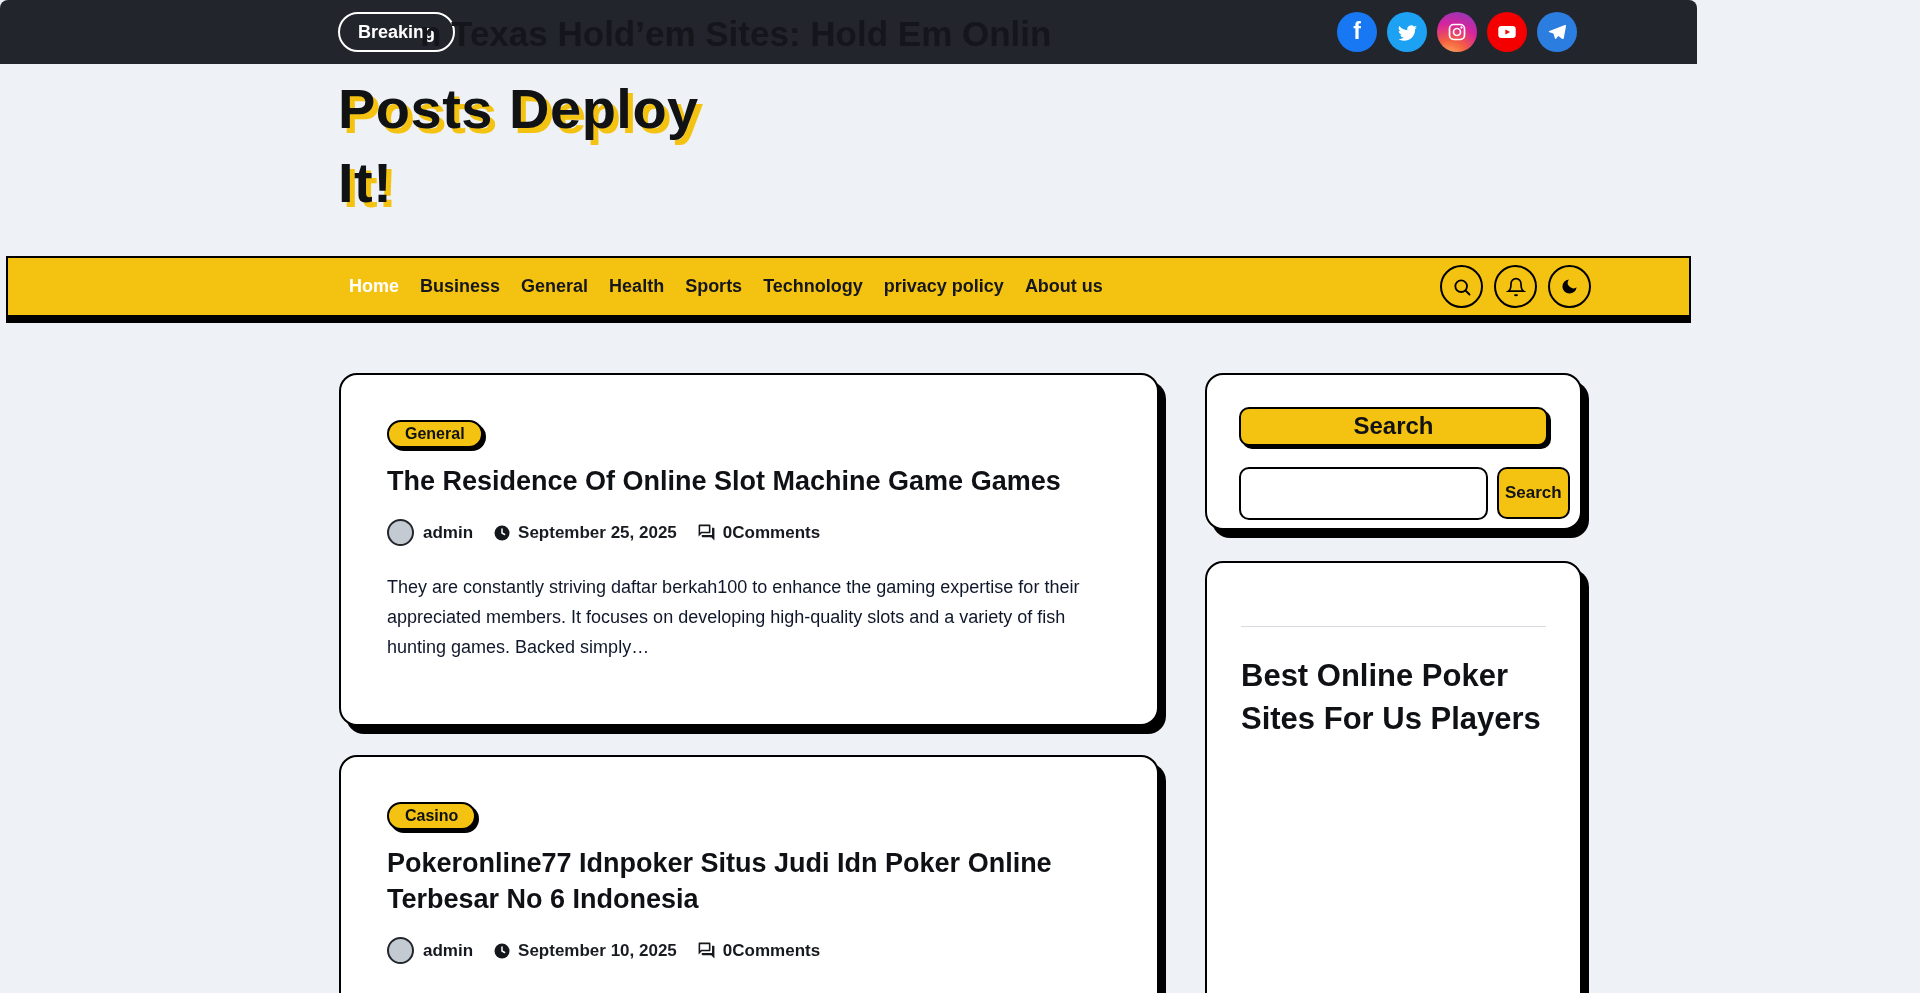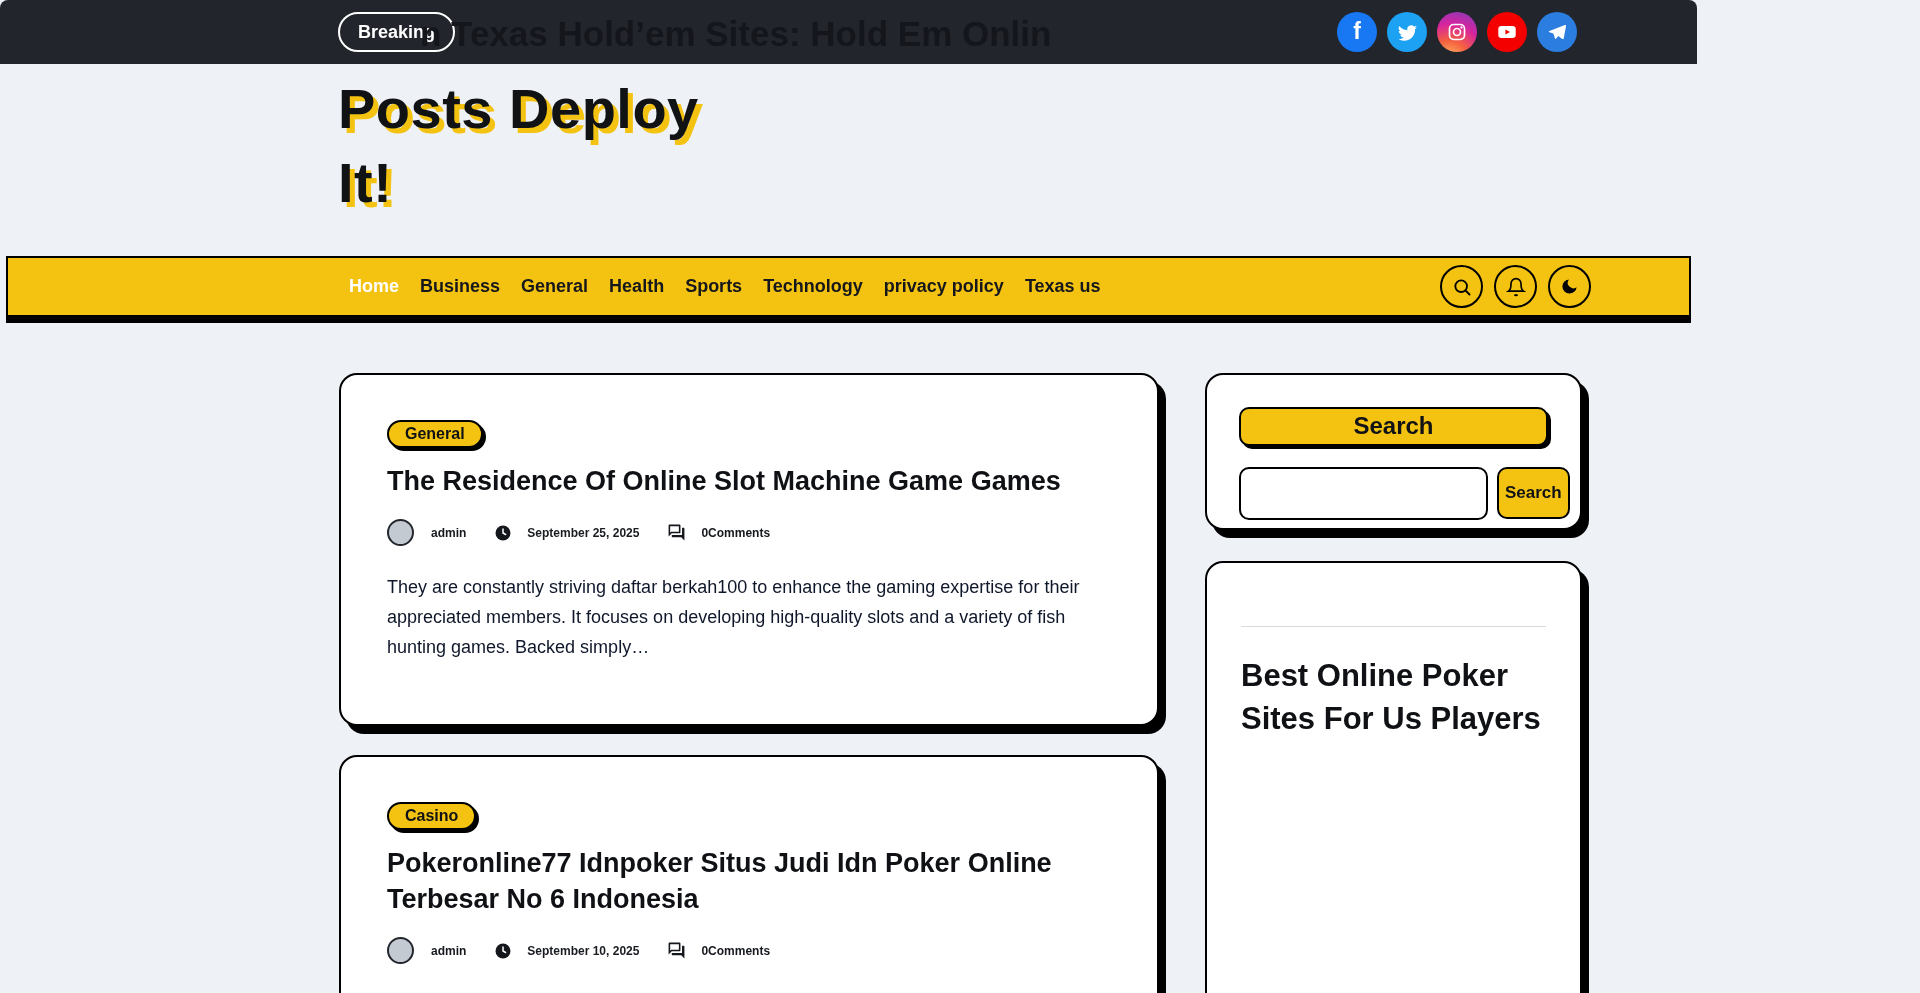--- a/index.html
+++ b/index.html
@@ -64,21 +64,21 @@
     padding:45px 46px;
   }
   .card1{top:373px;height:353px;}
   .card2{top:755px;height:400px;}
   .badge{
     display:inline-block;background:var(--accent);border:2px solid #000;border-radius:16px;
     padding:3px 16px;font-size:16px;font-weight:700;color:#0f1115;text-decoration:none;
     box-shadow:3px 3px 0 #000;
   }
   .post-title{margin:15px 0 0;font-size:27px;line-height:36px;font-weight:700;color:#0f1115;cursor:pointer;}
-  .meta{display:flex;align-items:center;margin-top:20px;font-size:12px;font-weight:700;color:#191c21;gap:8px;}
+  .meta{display:flex;align-items:center;margin-top:20px;font-size:17px;font-weight:700;color:#191c21;}
   .avatar{width:27px;height:27px;border-radius:50%;background:#c4cad2;border:2px solid #23262c;margin-right:9px;cursor:pointer;}
   .author{color:#15181d;text-decoration:none;margin-right:20px;}
   .micon{display:flex;margin-right:7px;}
   .mdate{margin-right:20px;}
   .mcomments{color:#15181d;text-decoration:none;}
   .excerpt{margin:26px 0 0;font-size:18px;line-height:30px;color:#0f172a;max-width:732px;}
 
   
   .widget{
     position:absolute;left:1205px;width:377px;background:#fff;
@@ -149,21 +149,21 @@
 
   <nav class="navbar">
     <div class="menu">
       <a class="nav-link active">Home</a>
       <a class="nav-link">Business</a>
       <a class="nav-link">General</a>
       <a class="nav-link">Health</a>
       <a class="nav-link">Sports</a>
       <a class="nav-link">Technology</a>
       <a class="nav-link">privacy policy</a>
-      <a class="nav-link">Texas us</a>
+      <a class="nav-link">About us</a>
     </div>
     <div class="nav-actions">
       <button class="circle-btn">
         <span style="display:flex;">
           <svg width="20" height="20" viewBox="0 0 24 24" fill="none" stroke="#000" stroke-width="2.2" stroke-linecap="round">
               <circle cx="11" cy="11" r="7"></circle>
               <line x1="16.5" y1="16.5" x2="21" y2="21"></line>
             </svg>
         </span>
       </button>

